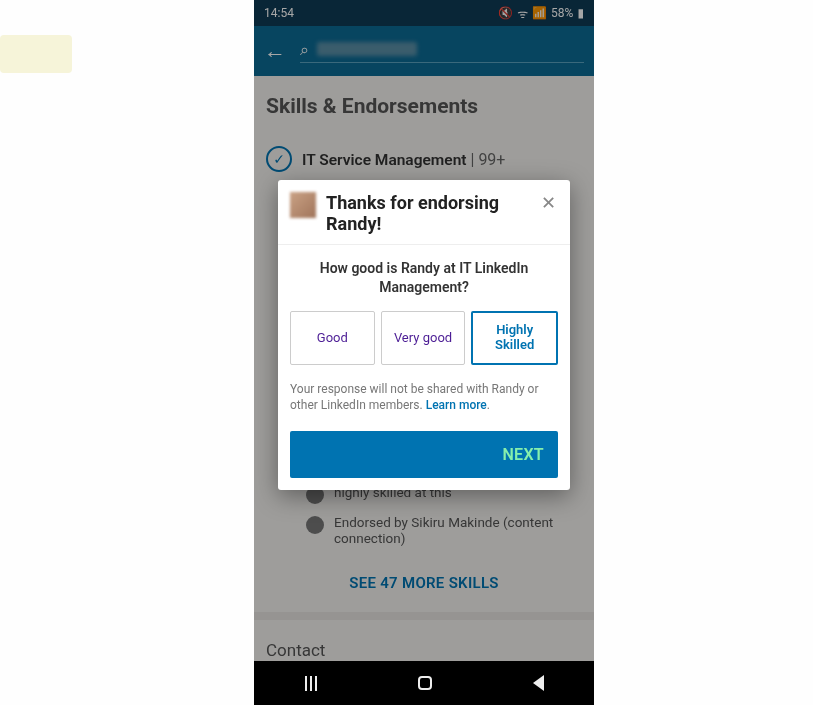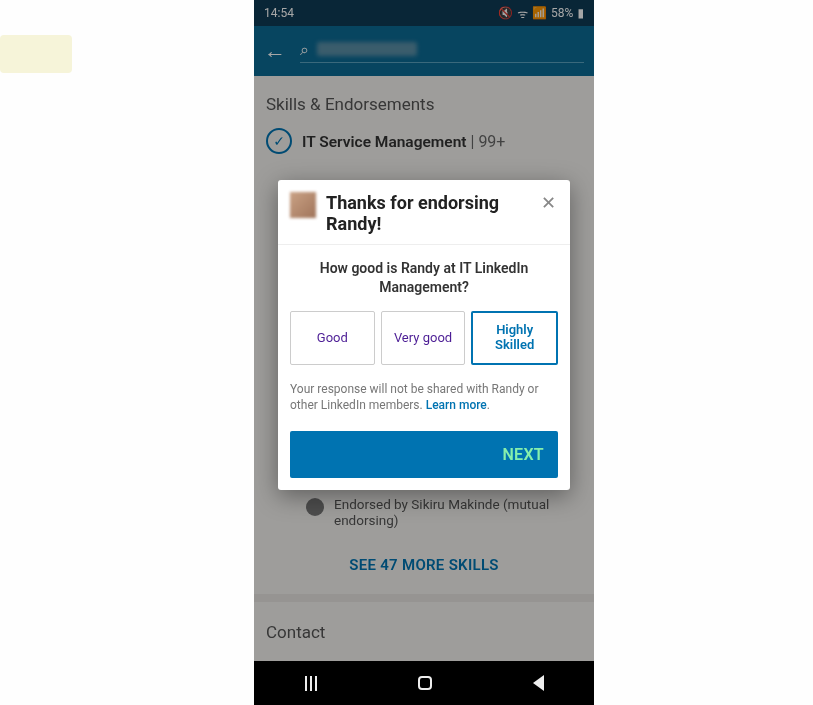--- a/index.html
+++ b/index.html
@@ -54,24 +54,24 @@
     width: 100px;
     background: #5a8fa6;
     filter: blur(2px);
     border-radius: 2px;
   }
   .content {
     padding: 10px 12px;
     color: #3a3a3a;
   }
   .section-title {
-    font-size: 17px;
-    font-weight: 400;
+    font-size: 21px;
+    font-weight: 700;
     color: #555;
-    margin: 8px 0 14px;
+    margin: 8px 0 28px;
   }
   .skill-row {
     display: flex;
     align-items: center;
     gap: 10px;
     margin-bottom: 12px;
   }
   .check-circle {
     width: 26px;
     height: 26px;
@@ -250,21 +250,21 @@
 
     <div style="height:300px"></div>
 
     <div class="endorse-rows">
       <div class="endorse-row">
         <div class="endorse-icon"></div>
         <span>highly skilled at this</span>
       </div>
       <div class="endorse-row">
         <div class="endorse-icon"></div>
-        <span>Endorsed by Sikiru Makinde (mutual endorsing)</span>
+        <span>Endorsed by Sikiru Makinde (content connection)</span>
       </div>
     </div>
 
     <div class="see-more">SEE 47 MORE SKILLS</div>
 
     <div class="divider"></div>
 
     <div class="contact-title">Contact</div>
   </div>
 

